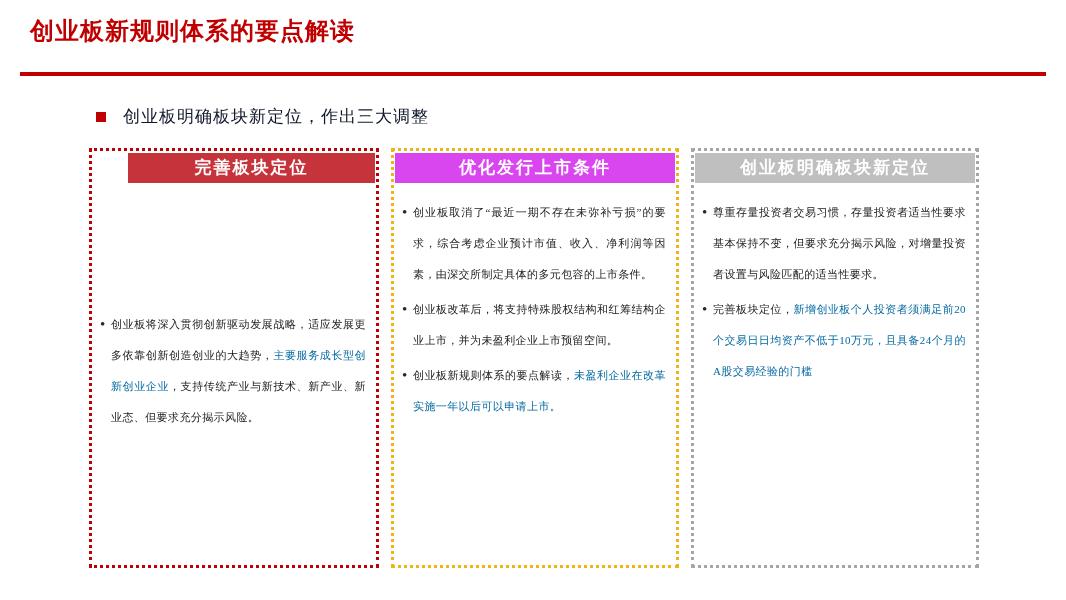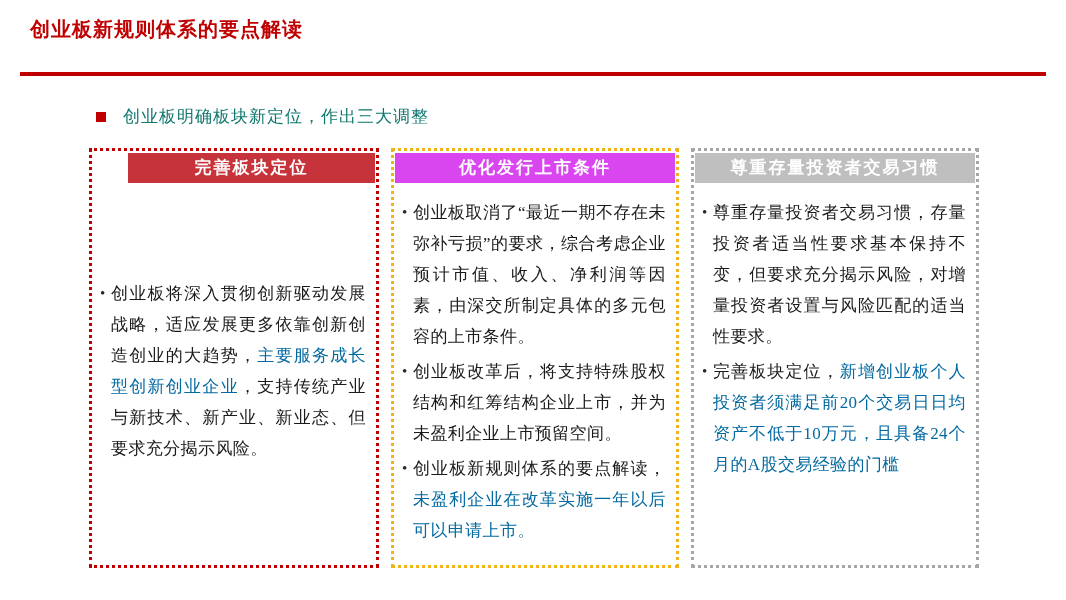--- a/index.html
+++ b/index.html
@@ -13,21 +13,21 @@
     font-family: "Liberation Serif", "DejaVu Serif", serif;
     overflow: hidden;
     position: relative;
   }
 
   
   #slide-title {
     position: absolute;
     left: 30px;
     top: 18px;
-    font-size: 20px;
+    font-size: 24px;
     font-weight: bold;
     color: #C00000;
     letter-spacing: 1px;
     line-height: 1.15;
     white-space: nowrap;
   }
   #title-rule {
     position: absolute;
     left: 20px;
     top: 72px;
@@ -47,21 +47,21 @@
   }
   #subtitle-bullet {
     width: 10px;
     height: 10px;
     background: #C00000;
     display: inline-block;
     flex: 0 0 auto;
   }
   #subtitle-text {
     font-size: 17px;
-    color: #0f766e;
+    color: #0f172a;
     white-space: nowrap;
     letter-spacing: 1px;
   }
 
   
   .col-box {
     position: absolute;
     top: 148px;
     height: 420px;
     box-sizing: border-box;
@@ -118,21 +118,21 @@
   .bullet-dot {
     flex: 0 0 auto;
     width: 11px;
     font-size: 15px;
     line-height: 31px;
     color: #262626;
     text-align: left;
   }
   .bullet-text {
     flex: 1 1 auto;
-    font-size: 17px;
+    font-size: 11px;
     line-height: 31px;
     color: #1a1a1a;
     text-align: justify;
     text-justify: inter-ideograph;
     letter-spacing: 0.4px;
   }
   .hl {
     color: #0369a1;
     font-weight: normal;
   }
@@ -171,21 +171,21 @@
         <span class="bullet-text"><span>创业板改革后，将支持特殊股权结构和红筹结构企业上市，并为未盈利企业上市预留空间。</span></span>
       </div>
       <div class="bullet-item">
         <span class="bullet-dot">•</span>
         <span class="bullet-text"><span>创业板新规则体系的要点解读，</span><span class="hl">未盈利企业在改革实施一年以后可以申请上市。</span></span>
       </div>
     </div>
 </div>
 
 <div class="col-box c3">
-  <div class="col-header">尊重存量投资者交易习惯</div>
+  <div class="col-header">创业板明确板块新定位</div>
   <div class="col-body top">
       <div class="bullet-item">
         <span class="bullet-dot">•</span>
         <span class="bullet-text"><span>尊重存量投资者交易习惯，存量投资者适当性要求基本保持不变，但要求充分揭示风险，对增量投资者设置与风险匹配的适当性要求。</span></span>
       </div>
       <div class="bullet-item">
         <span class="bullet-dot">•</span>
         <span class="bullet-text"><span>完善板块定位，</span><span class="hl">新增创业板个人投资者须满足前20个交易日日均资产不低于10万元，且具备24个月的A股交易经验的门槛</span></span>
       </div>
     </div>

